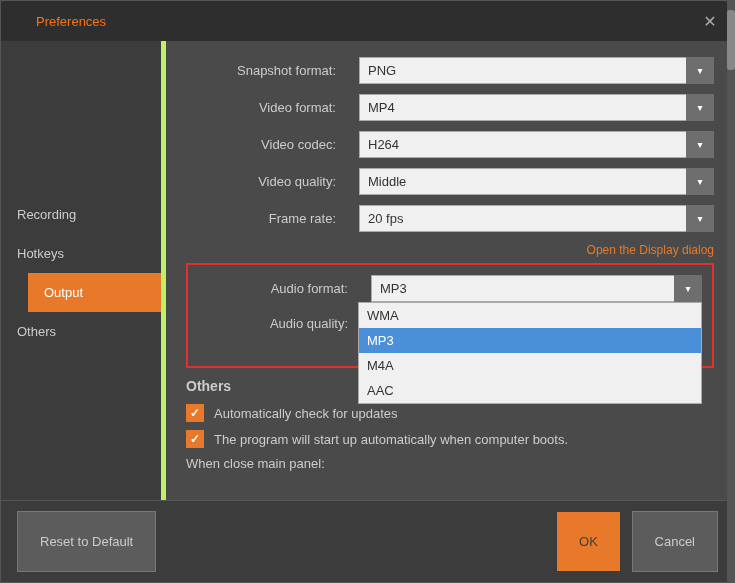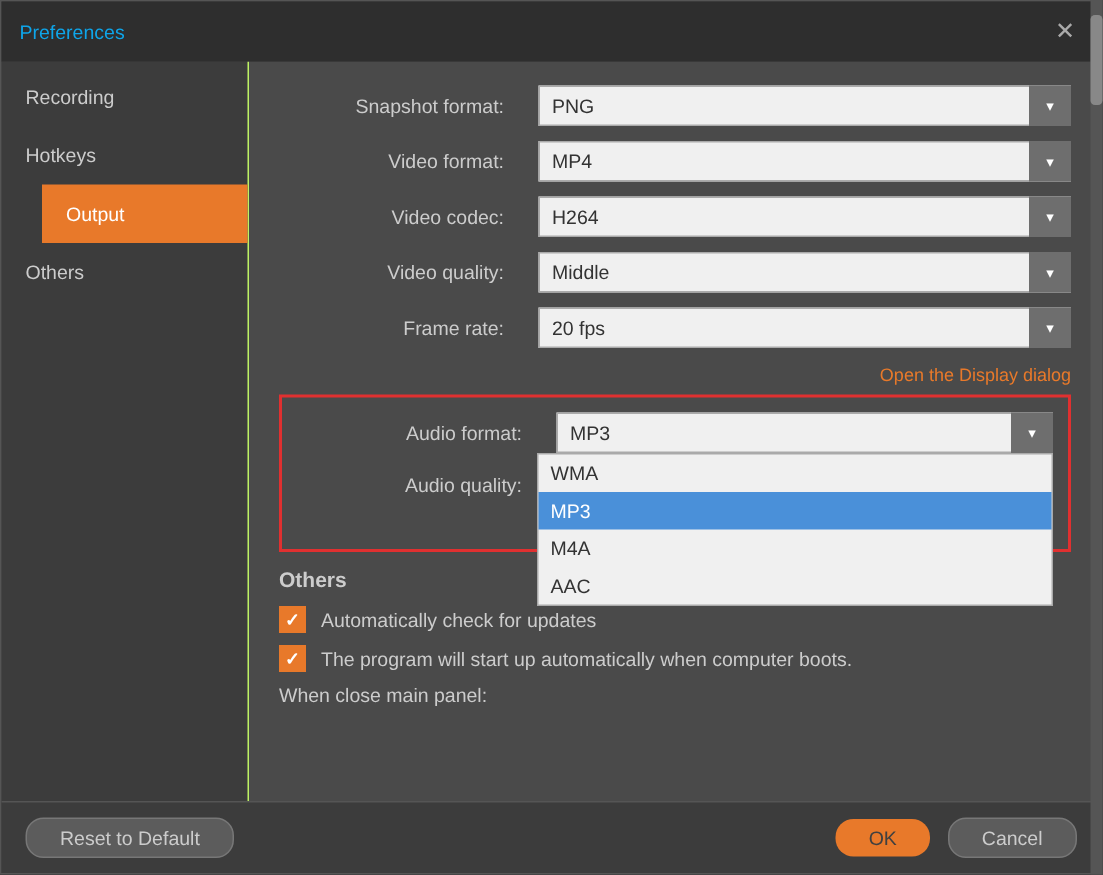--- a/index.html
+++ b/index.html
@@ -27,22 +27,23 @@
     .title-bar {
       background: #2e2e2e;
       padding: 8px 12px;
       display: flex;
       align-items: center;
       justify-content: space-between;
       min-height: 36px;
     }
 
     .title-bar-title {
-      color: #0ea5e9;
-      font-size: 13px;
+      color: #f97316;
+      font-size: 13px;
+      margin-left: 23px;
     }
 
     .title-bar-close {
       color: #aaa;
       cursor: pointer;
       font-size: 16px;
       background: none;
       border: none;
       width: 24px;
       height: 24px;
@@ -53,24 +54,25 @@
 
     .content {
       display: flex;
       flex: 1;
       overflow: hidden;
     }
 
     .sidebar {
       width: 165px;
       background: #3c3c3c;
-      border-right: 1px solid #bef264;
+      border-right: 5px solid #bef264;
       display: flex;
       flex-direction: column;
       padding-top: 4px;
+      justify-content: center;
     }
 
     .sidebar-item {
       padding: 12px 16px;
       color: #ccc;
       cursor: pointer;
       font-size: 13px;
     }
     .sidebar-item.active {
       background: #e8792a;
@@ -226,25 +228,25 @@
     .footer {
       background: #3c3c3c;
       padding: 10px 16px;
       display: flex;
       justify-content: space-between;
       align-items: center;
       border-top: 1px solid #555;
     }
 
     .btn {
-      padding: 5px 22px;
+      padding: 22px 22px;
       font-size: 13px;
       border: none;
       cursor: pointer;
-      border-radius: 12px;
+      border-radius: 0;
     }
 
     .btn-default {
       background: #5c5c5c;
       color: #ccc;
       border: 1px solid #777;
     }
 
     .btn-ok {
       background: #e8792a;

